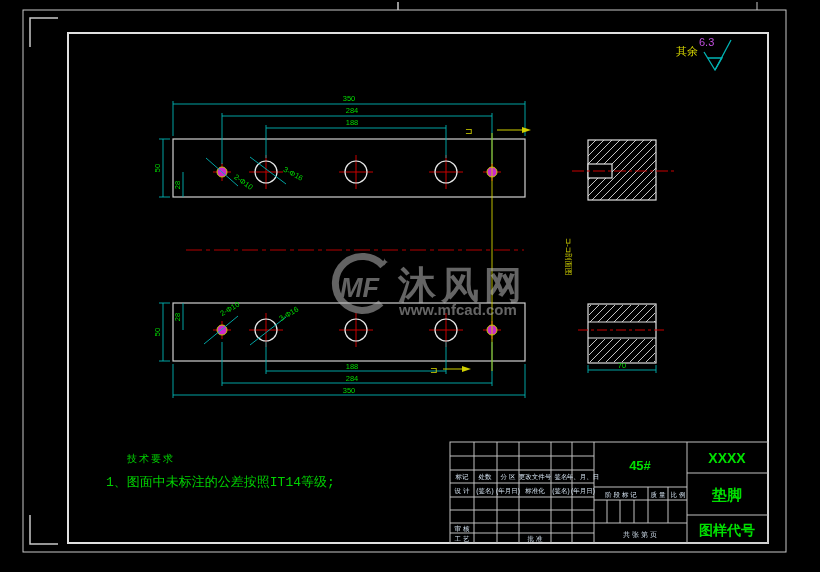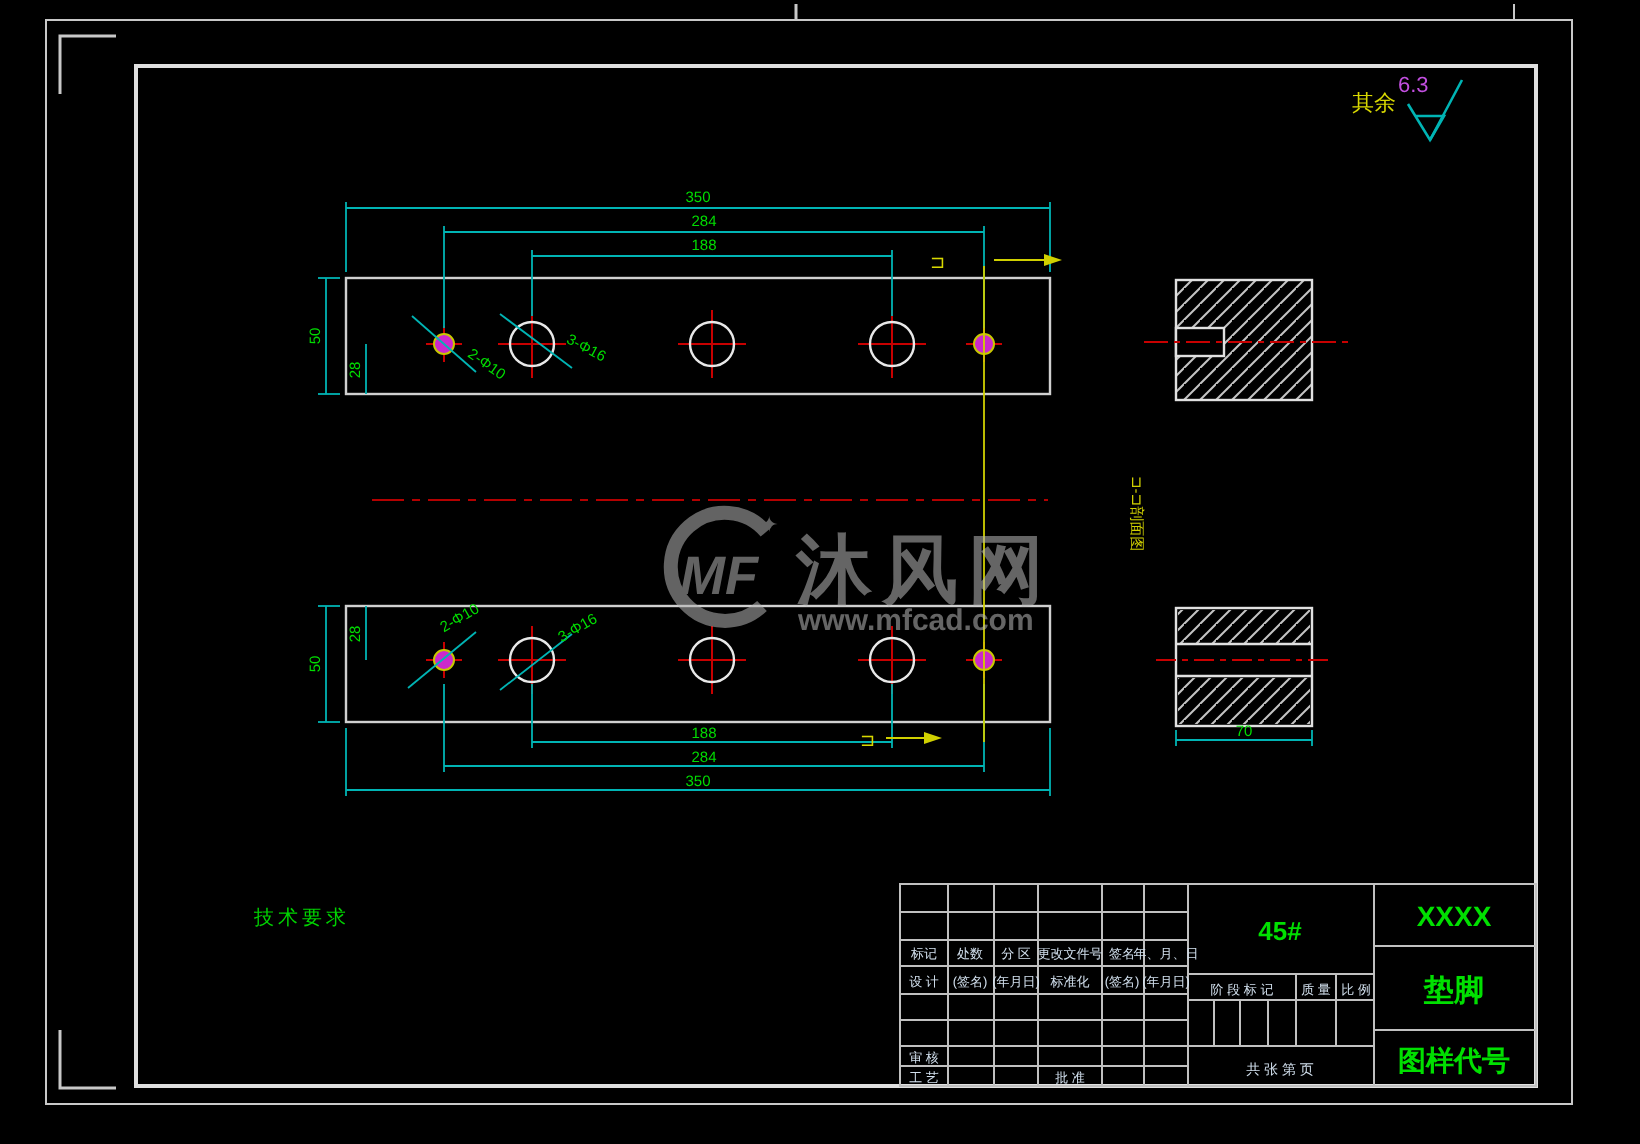--- a/index.html
+++ b/index.html
@@ -244,14 +244,15 @@
     <path d="M 383 266 A 27 27 0 1 0 381 303" stroke="#b4b4b4" stroke-width="7" fill="none"></path>
     <text x="340" y="297" font-size="27" font-weight="bold" font-style="italic" fill="#b4b4b4">MF</text>
     <text x="380" y="266" font-size="11" fill="#b4b4b4">✦</text>
     <text x="398" y="298" font-size="38" font-weight="bold" fill="#b8b8b8" letter-spacing="5">沐风网</text>
     <text x="399" y="315" font-size="15" font-weight="bold" fill="#b8b8b8">www.mfcad.com</text>
   </g>
 </svg>
 
 
 <div class="techreq" style="left:127px;top:452px;font-size:10px;letter-spacing:2px;">技术要求</div>
+<div class="techreq" style="left:106px;top:473px;font-size:13px;">1、图面中未标注的公差按照IT14等级;</div>
 
 </div>
 
 </body></html>

